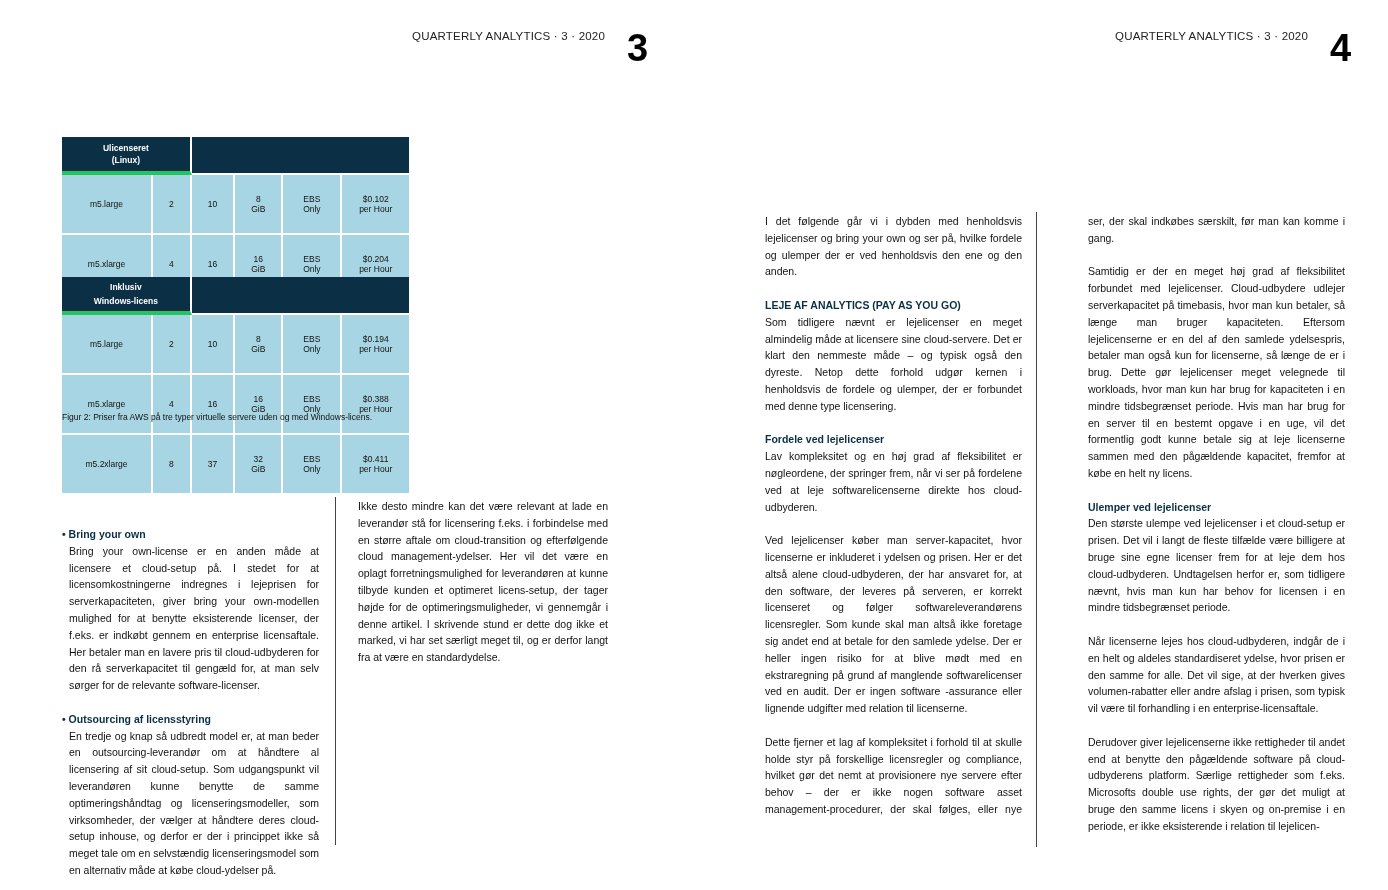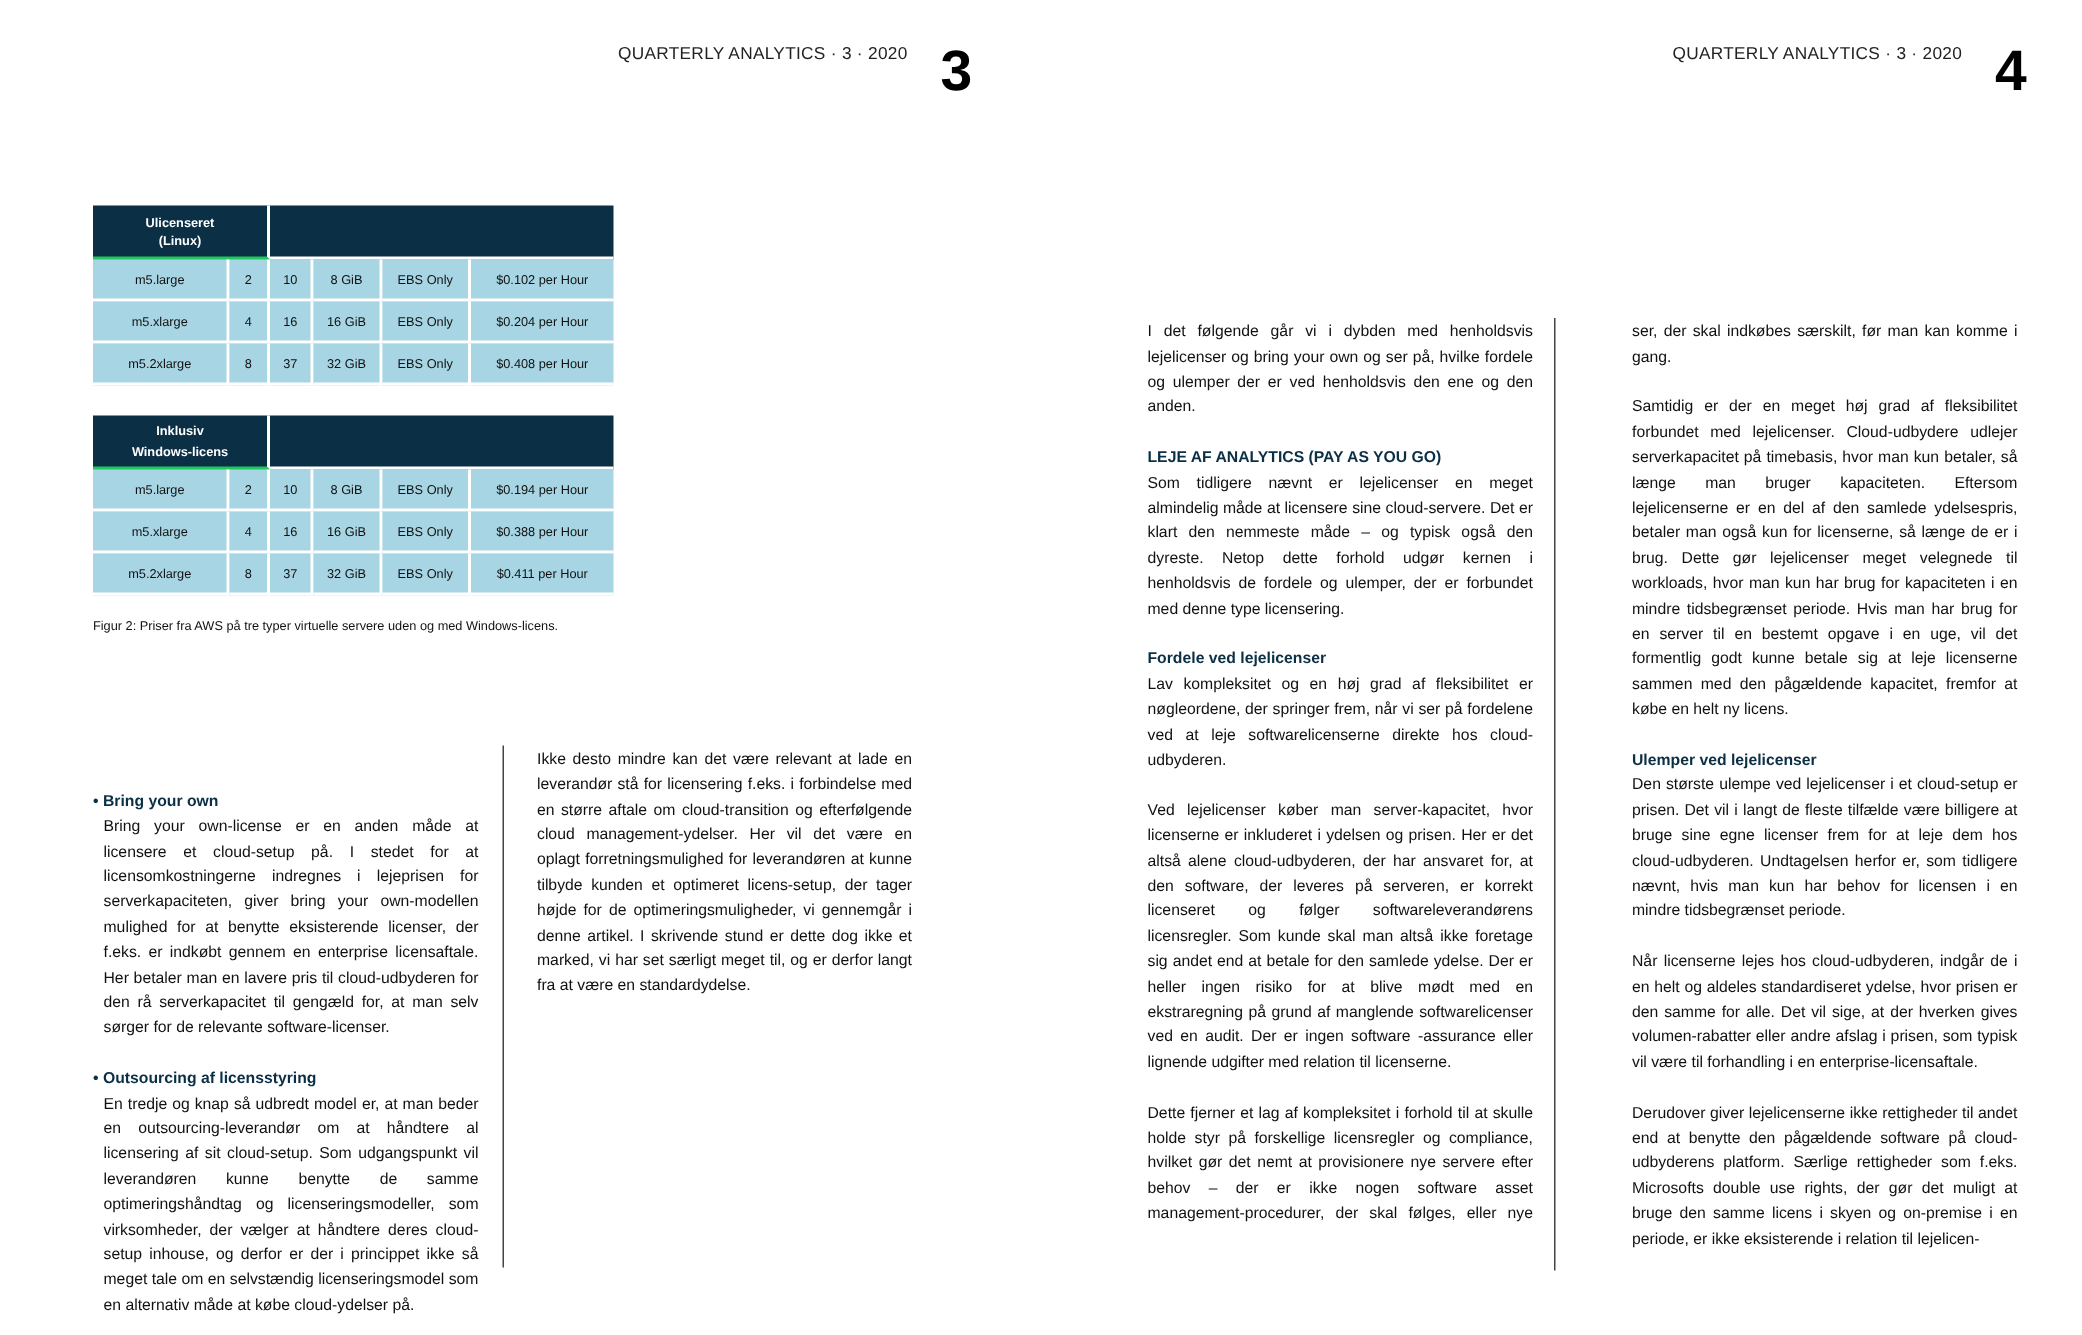--- a/index.html
+++ b/index.html
@@ -6,26 +6,26 @@
   body { width:1388px; height:890px; background:#ffffff; position:relative; overflow:hidden;
          font-family:"Liberation Sans", sans-serif; color:#1a1a1a; }
   .page-header { position:absolute; top:30px; display:flex; }
   .page-header .mag { font-size:11.5px; letter-spacing:0.2px; color:#222; }
   .page-header .num { font-size:38px; font-weight:bold; margin-left:22px; line-height:36px; color:#000; }
   #hdr-left { left:412px; }
   #hdr-right { left:1115px; }
 
   table.spec { position:absolute; left:62px; border-collapse:separate; border-spacing:0; width:347px;
                font-size:8.5px; }
-  table.spec td { background:#a7d5e3; text-align:center; height:26px; padding:0;
+  table.spec td { background:#a7d5e3; text-align:center; height:26px; padding:16px;
                   border-right:2px solid #fff; border-bottom:2px solid #fff; color:#111; }
   table.spec td:last-child { border-right:none; }
   table.spec th { background:#0b2f45; color:#fff; font-weight:bold; font-size:8.5px; line-height:12px;
                   height:34px; padding:0; }
-  table.spec th.h1 { border-right:2px solid #fff; border-bottom:2px solid #22c55e; }
+  table.spec th.h1 { border-right:2px solid #fff; border-bottom:4px solid #22c55e; }
   table.spec th.h2 { border-bottom:2px solid #fff; }
   #table1 { top:137px; }
   #table2 { top:277px; }
   .caption { position:absolute; left:62px; top:412px; font-size:8.5px; color:#111; }
 
   .col { position:absolute; font-size:10.5px; line-height:16.8px; text-align:justify; color:#111; }
   .col p { margin:0; }
   .col .gap { height:16.8px; }
   .head { color:#0b2f45; font-weight:bold; }
   .bullet-body { padding-left:7px; }

